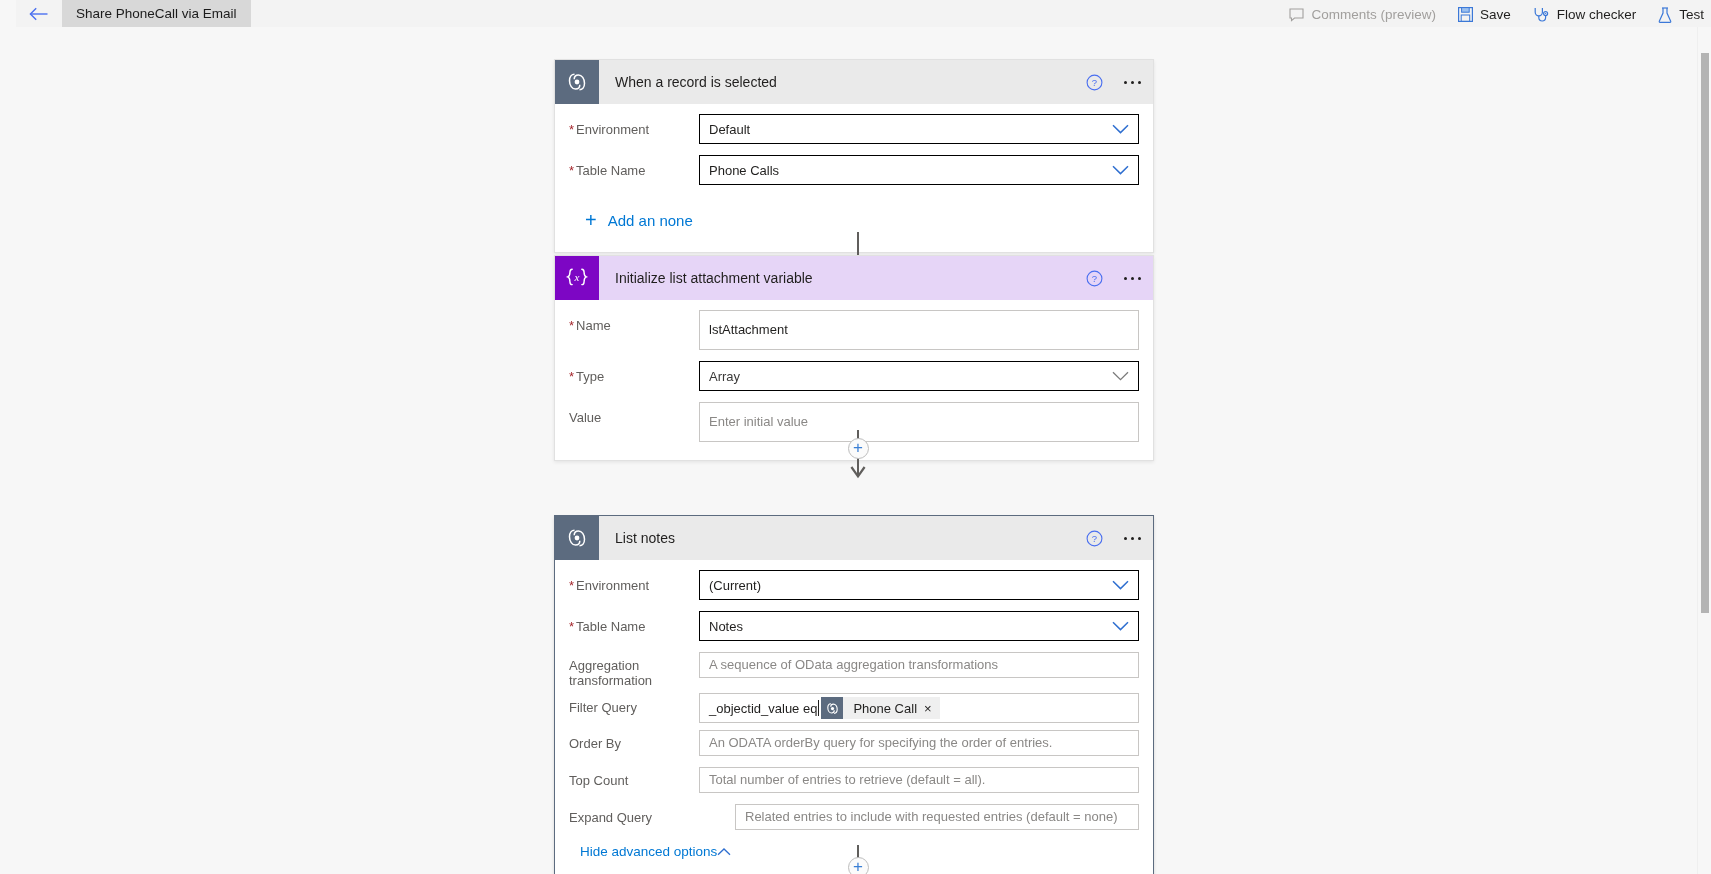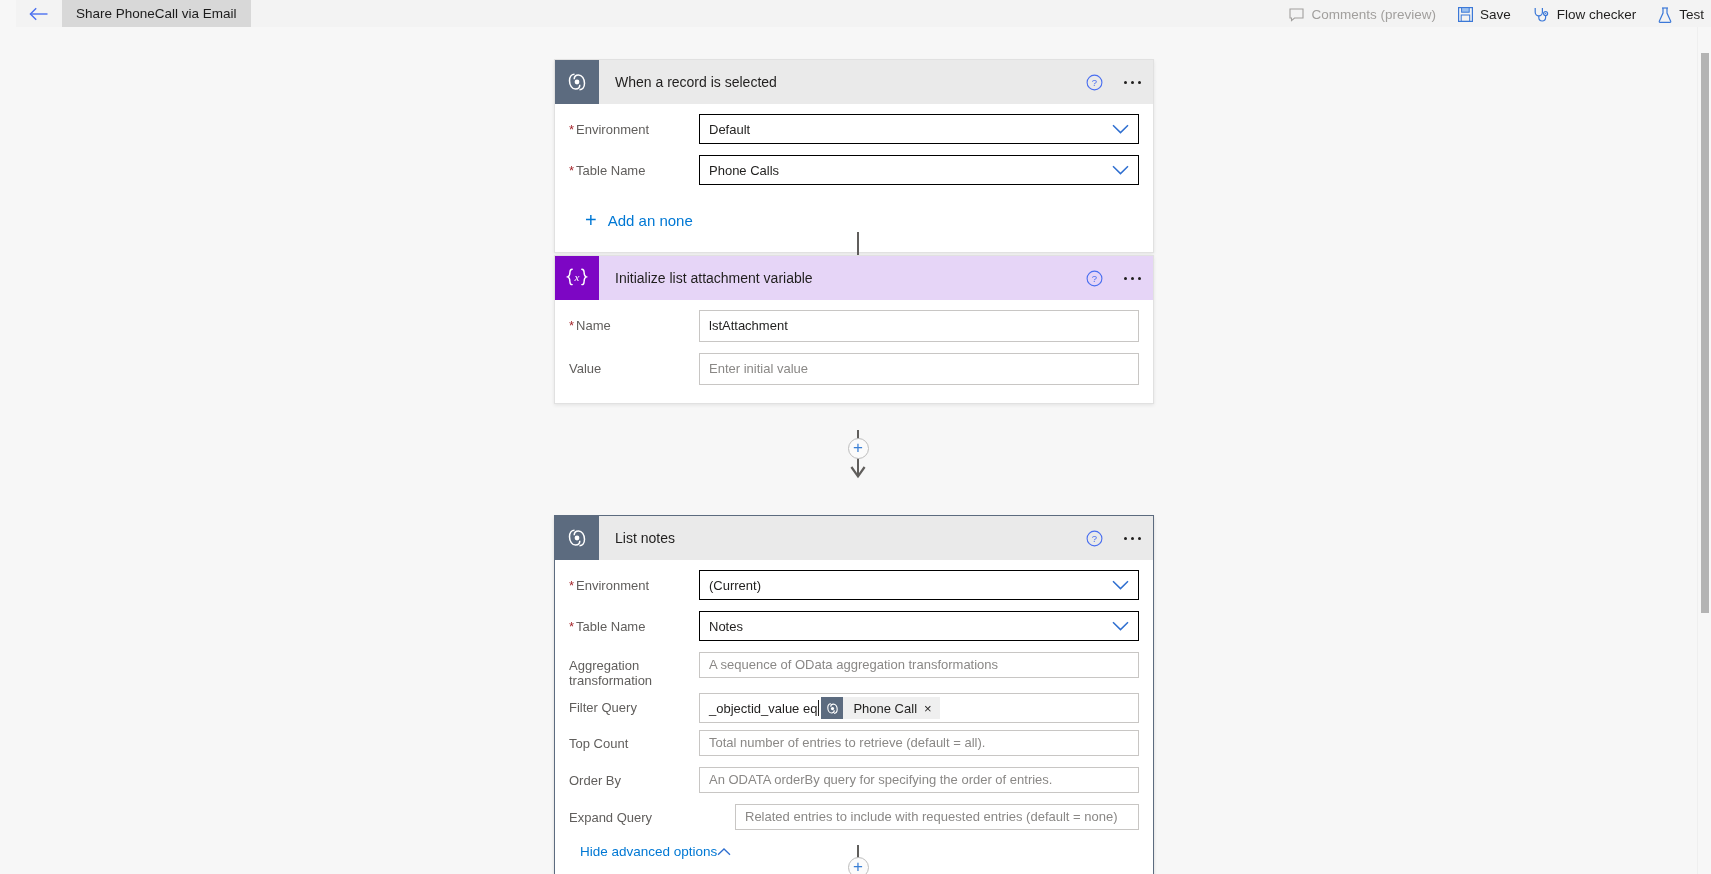--- a/index.html
+++ b/index.html
@@ -153,21 +153,21 @@
     height: 26px;
     border: 1px solid #c8c6c4;
     background: #fff;
     font-size: 13px;
     color: #201f1e;
     line-height: 24px;
     padding: 0 9px;
     display: flex; align-items: center;
     cursor: text;
   }
-  .txtbox.tall { height: 32px; line-height: 26px; }
+  .txtbox.tall { height: 40px; line-height: 26px; }
   .txtbox .ph { color: #8a8886; }
 
   .combo {
     width: 100%;
     height: 30px;
     border: 1px solid #000000;
     background: #fff;
     font-size: 13px;
     color: #201f1e;
     padding: 0 34px 0 9px;
@@ -441,20 +441,35 @@
         <div class="field-label">
           <span class="req">*</span><span>Name</span>
         </div>
         <div class="field-control">
           <div class="txtbox tall">
             <span>lstAttachment</span>
           </div>
         </div>
       </div>
 
+      <div class="field-row">
+        <div class="field-label">
+          <span class="req">*</span><span>Type</span>
+        </div>
+        <div class="field-control">
+          <div class="combo muted">
+            <span>Array</span>
+            <span class="chev">
+              <svg width="17" height="10" viewBox="0 0 17 10">
+                  <path d="M1 1.2 L8.5 8.6 L16 1.2" fill="none" stroke="#7b7b7b" stroke-width="1.3"></path>
+                </svg>
+            </span>
+          </div>
+        </div>
+      </div>
 
       <div class="field-row" style="margin-bottom:4px;">
         <div class="field-label">
           <span>Value</span>
         </div>
         <div class="field-control">
           <div class="txtbox tall">
             <span class="ph">Enter initial value</span>
           </div>
         </div>
@@ -560,36 +575,36 @@
               </span>
               <span class="tok-label">Phone Call</span>
               <span class="tok-x">×</span>
             </span>
           </div>
         </div>
       </div>
 
       <div class="field-row">
         <div class="field-label" style="padding-top:6px;">
+          <span>Order By</span>
+        </div>
+        <div class="field-control">
+          <div class="txtbox">
+            <span class="ph">An ODATA orderBy query for specifying the order of entries.</span>
+          </div>
+        </div>
+      </div>
+
+      <div class="field-row">
+        <div class="field-label" style="padding-top:6px;">
           <span>Top Count</span>
         </div>
         <div class="field-control">
           <div class="txtbox">
             <span class="ph">Total number of entries to retrieve (default = all).</span>
-          </div>
-        </div>
-      </div>
-
-      <div class="field-row">
-        <div class="field-label" style="padding-top:6px;">
-          <span>Order By</span>
-        </div>
-        <div class="field-control">
-          <div class="txtbox">
-            <span class="ph">An ODATA orderBy query for specifying the order of entries.</span>
           </div>
         </div>
       </div>
 
       <div class="field-row" style="margin-bottom:4px;gap:36px;">
         <div class="field-label" style="padding-top:6px;">
           <span>Expand Query</span>
         </div>
         <div class="field-control">
           <div class="txtbox">

